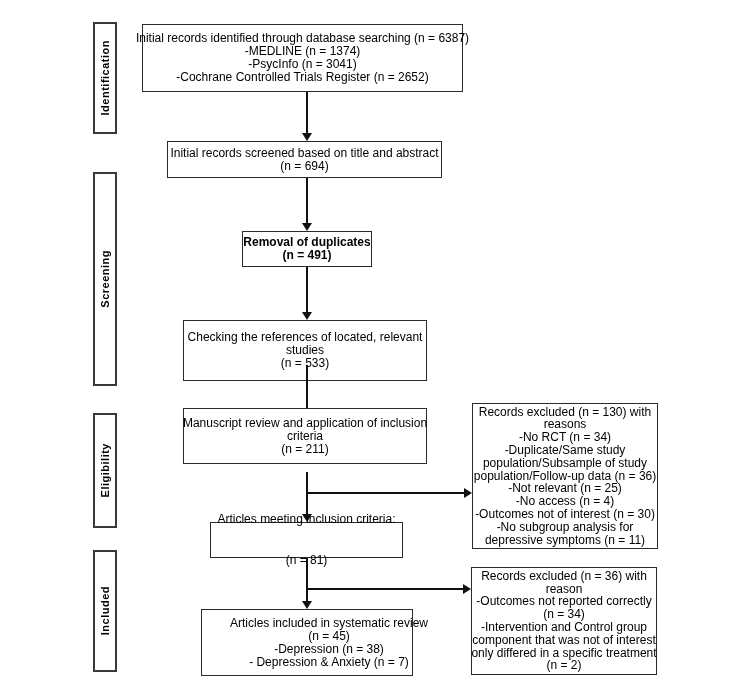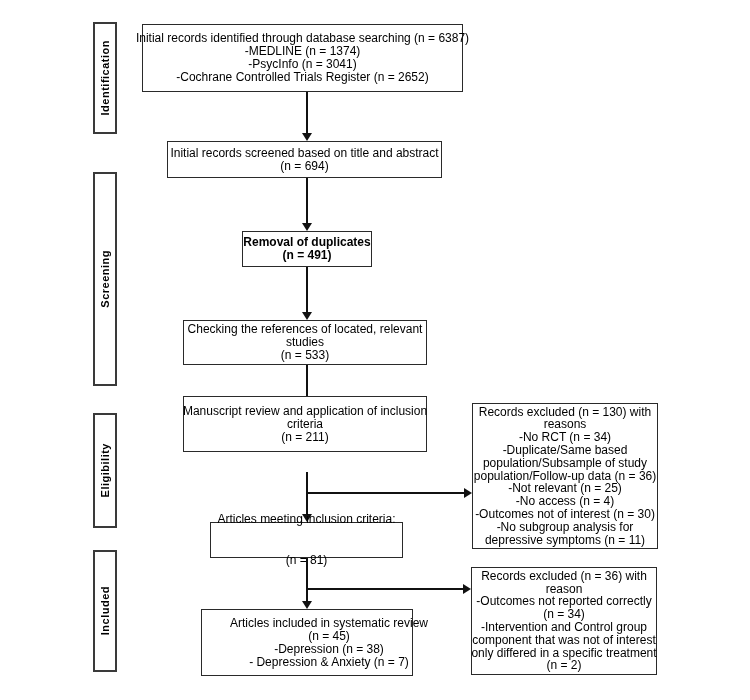--- a/index.html
+++ b/index.html
@@ -117,45 +117,45 @@
   <div class="ah-down" style="left:302px; top:223px;"></div>
 
   <div class="fbox" style="left:242px; top:231px; width:130px; height:36px;font-weight:bold;">
     <div class="ln">Removal of duplicates</div>
     <div class="ln">(n = 491)</div>
   </div>
 
   <div class="vline" style="left:306px; top:267px; height:45px;"></div>
   <div class="ah-down" style="left:302px; top:312px;"></div>
 
-  <div class="fbox" style="left:183px; top:320px; width:244px; height:45px;">
+  <div class="fbox" style="left:183px; top:320px; width:244px; height:61px;">
     <div class="ln">Checking the references of located, relevant</div>
     <div class="ln">studies</div>
     <div class="ln">(n = 533)</div>
   </div>
 
   <div class="vline" style="left:306px; top:365px; height:43px;"></div>
   <div class="ah-down" style="left:302px; top:408px;"></div>
 
-  <div class="fbox" style="left:183px; top:396px; width:244px; height:56px;">
+  <div class="fbox" style="left:183px; top:408px; width:244px; height:56px;">
     <div class="ln">Manuscript review and application of inclusion</div>
     <div class="ln">criteria</div>
     <div class="ln">(n = 211)</div>
   </div>
 
   <div class="vline" style="left:306px; top:472px; height:42px;"></div>
   <div class="ah-down" style="left:302px; top:514px;"></div>
   <div class="hline" style="left:306px; top:492px; width:158px;"></div>
   <div class="ah-right" style="left:464px; top:488px;"></div>
 
   <div class="fbox" style="left:472px; top:403px; width:186px; height:146px; line-height:12.8px;">
     <div class="ln">Records excluded (n = 130) with</div>
     <div class="ln">reasons</div>
     <div class="ln">-No RCT (n = 34)</div>
-    <div class="ln">-Duplicate/Same based</div>
+    <div class="ln">-Duplicate/Same study</div>
     <div class="ln">population/Subsample of study</div>
     <div class="ln">population/Follow-up data (n = 36)</div>
     <div class="ln">-Not relevant (n = 25)</div>
     <div class="ln">-No access (n = 4)</div>
     <div class="ln">-Outcomes not of interest (n = 30)</div>
     <div class="ln">-No subgroup analysis for</div>
     <div class="ln">depressive symptoms (n = 11)</div>
   </div>
 
   <div class="fbox" style="left:210px; top:522px; width:193px; height:36px;gap:28px;">

